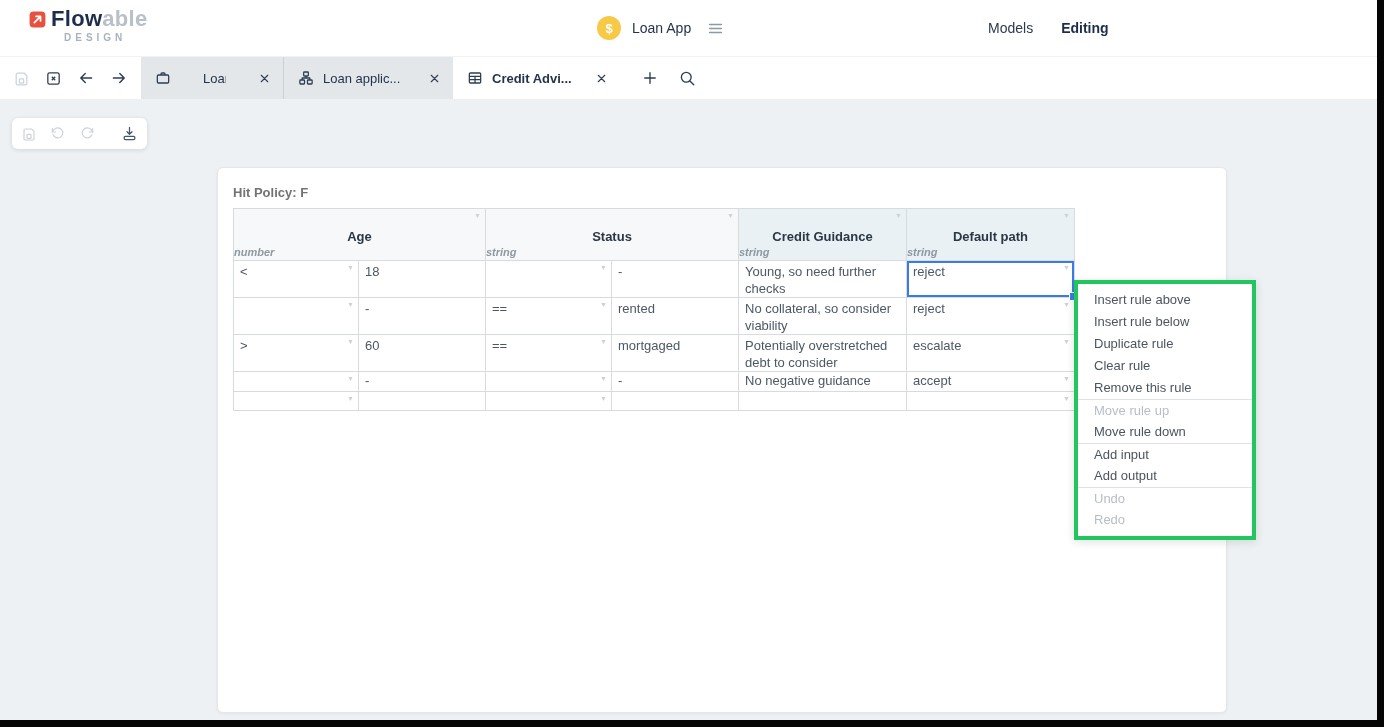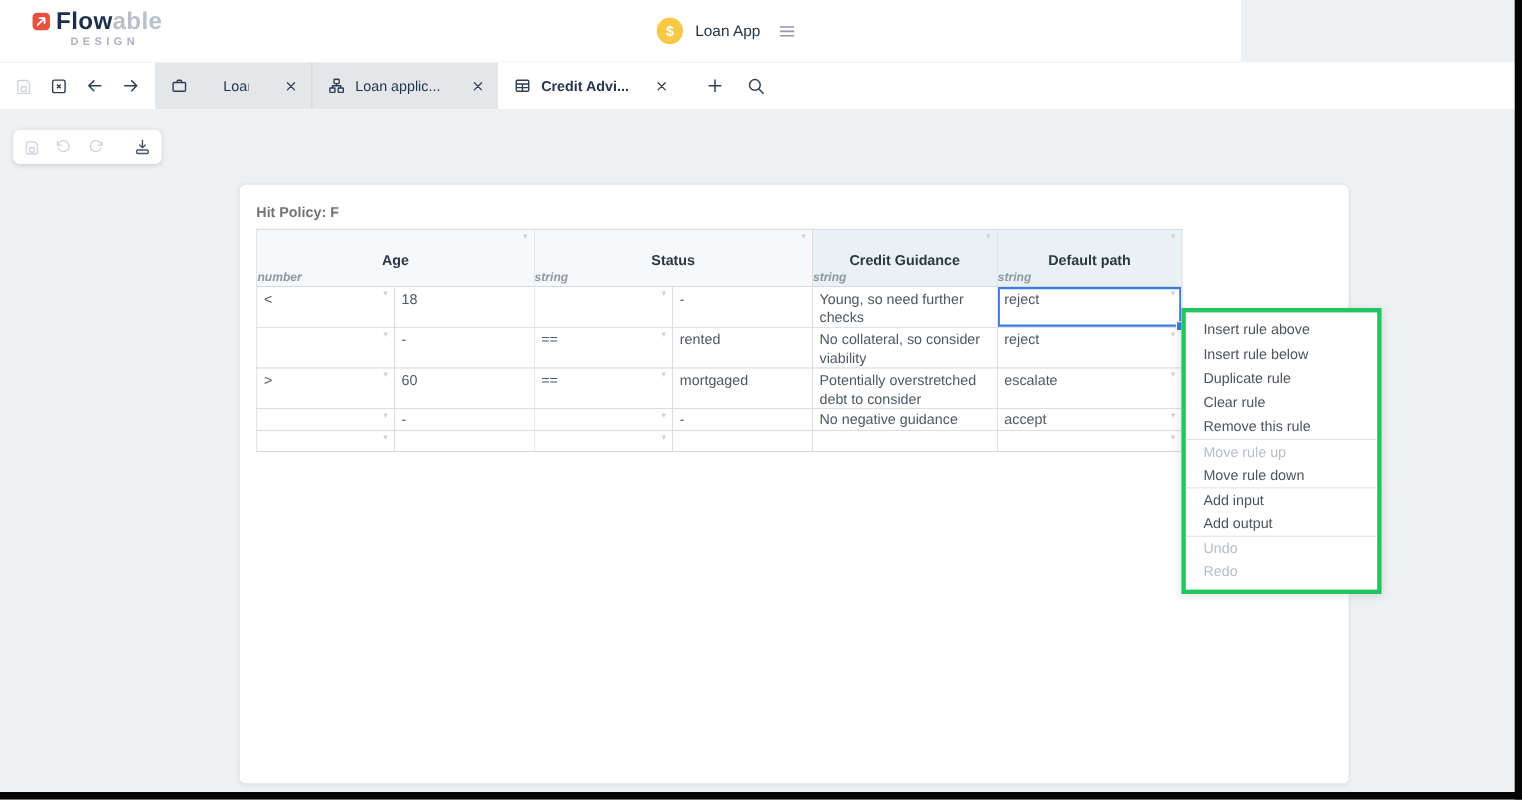--- a/index.html
+++ b/index.html
@@ -1,20 +1,20 @@
 <!DOCTYPE html>
 <html><head>
 <meta charset="utf-8">
 <style>
   * { box-sizing: border-box; margin: 0; padding: 0; }
   html,body { width:1384px; height:727px; overflow:hidden; }
   body { font-family:"Liberation Sans", sans-serif; background:#eef1f3; position:relative; color:#25344c; }
 
   
-  .topbar { position:absolute; top:0; left:0; width:1128px; height:56px; background:#fff; z-index:5; }
+  .topbar { position:absolute; top:0; left:0; width:1384px; height:56px; background:#fff; z-index:5; }
   .logo { position:absolute; left:28px; top:8px; display:flex; gap:4px; cursor:pointer; }
   .logo-mark { margin-top:2px; }
   .logo-word { font-size:22px; font-weight:700; letter-spacing:.3px; line-height:22px; }
   .logo-word .flow { color:#1d2e4a; }
   .logo-word .able { color:#b9c0c9; }
   .logo-sub { font-size:10px; font-weight:700; letter-spacing:4px; color:#a9b2bd; margin-top:2px; padding-left:13px; }
   .workspace { position:absolute; left:184px; top:0; height:56px; display:flex; align-items:center; gap:10px; font-size:14px; font-weight:500; color:#25344c; cursor:pointer; }
   .appsel { position:absolute; left:597px; top:0; height:56px; display:flex; align-items:center; gap:11px; font-size:14px; font-weight:500; }
   .dollar { width:24px; height:24px; border-radius:50%; background:#f8c847; color:#fff; font-weight:700; font-size:13px; display:flex; align-items:center; justify-content:center; }
   .hamburger { color:#8d99a5; margin-left:4px; cursor:pointer; display:flex; }
@@ -93,20 +93,24 @@
   <div class="appsel">
     <span class="dollar">$</span>
     <span>Loan App</span>
     <span class="hamburger">
       <svg class="ic" width="19" height="19" viewBox="0 0 24 24" fill="none" stroke="currentColor" stroke-width="1.8" stroke-linecap="round">
         <path d="M4.5 7h15M4.5 12h15M4.5 17h15"></path>
       </svg>
     </span>
   </div>
 
+  <nav class="topnav">
+    <span class="plain">Models</span>
+    <span class="active">Editing</span>
+  </nav>
 </header>
 
 <div class="tabbar">
   <div class="tabicons">
     <span class="ticon disabled">
       <svg class="ic" width="17" height="17" viewBox="0 0 24 24" fill="none" stroke="currentColor" stroke-width="1.8" stroke-linejoin="round">
         <path d="M4.5 6.5a2 2 0 0 1 2-2H16l3.5 3.5v11a2 2 0 0 1-2 2h-11a2 2 0 0 1-2-2z"></path>
         <rect x="9" y="12.5" width="6" height="6" rx="1"></rect>
       </svg>
     </span>

